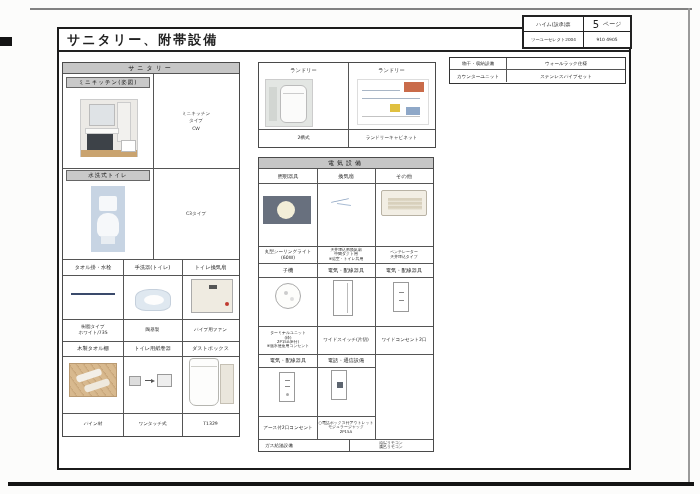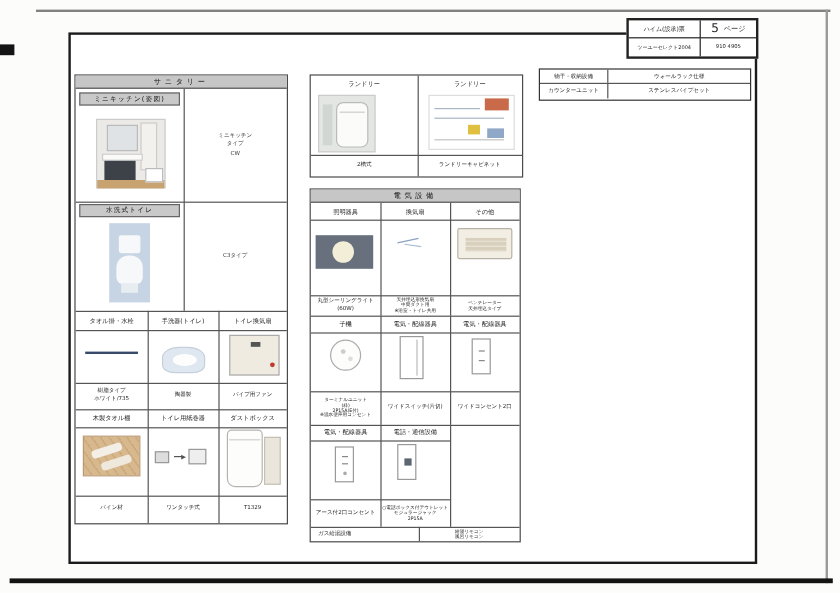--- a/index.html
+++ b/index.html
@@ -27,20 +27,23 @@
 
 <div id="page">
 
   <div class="abs" style="left:30px;top:8px;width:662px;height:2px;background:#5a5a5a;opacity:.75;"></div>
   <div class="abs" style="left:688px;top:8px;width:2px;height:478px;background:#9a9a9a;"></div>
   <div class="abs" style="left:8px;top:482px;width:686px;height:4px;background:#141414;"></div>
   <div class="abs" style="left:0;top:37px;width:12px;height:9px;background:#141414;"></div>
 
   <div class="abs frame" style="left:57px;top:27px;width:574px;height:443px;"></div>
 
+  <div class="abs" style="left:59px;top:29px;width:570px;height:23px;border-bottom:2px solid #222;display:flex;align-items:center;">
+    <span style="font-size:13px;font-weight:bold;letter-spacing:2px;padding-left:8px;">サニタリー、附帯設備</span>
+  </div>
 
   <div class="abs" style="left:522px;top:15px;width:110px;height:34px;background:#fff;border:2px solid #222;display:grid;grid-template-columns:60px 1fr;grid-template-rows:1fr 1fr;z-index:5;">
     <div style="border-right:1px solid #222;border-bottom:1px solid #222;font-size:5px;display:flex;align-items:center;justify-content:center;">ハイム(設承)票</div>
     <div style="border-bottom:1px solid #222;display:flex;align-items:center;justify-content:center;gap:4px;">
       <span style="font-size:10px;">5</span>
       <span style="font-size:6px;">ページ</span>
     </div>
     <div style="border-right:1px solid #222;font-size:4.2px;display:flex;align-items:center;justify-content:center;">ツーユーセレクト2004</div>
     <div style="font-size:4.4px;display:flex;align-items:center;justify-content:center;">910 4905</div>
   </div>

